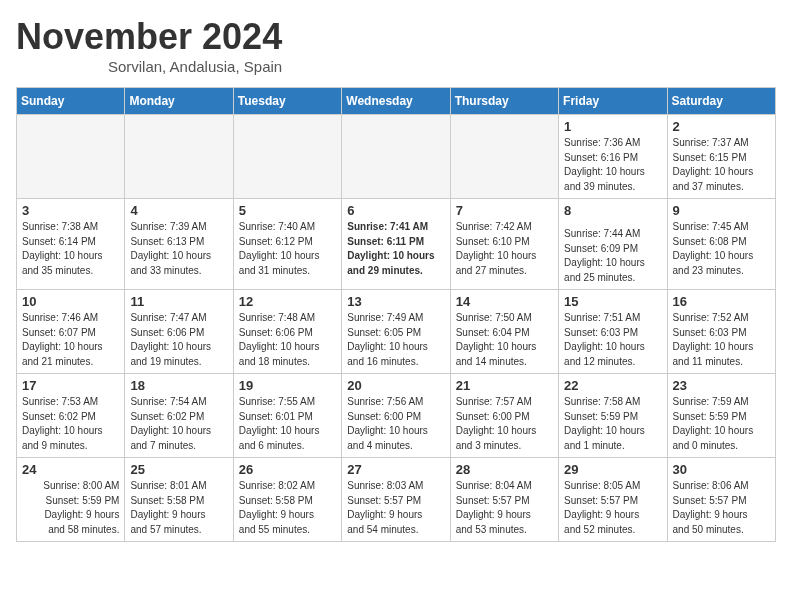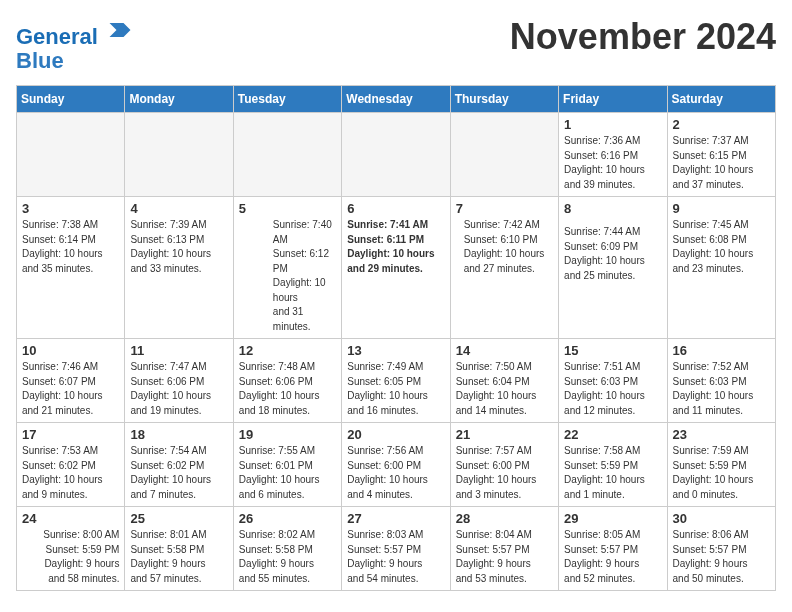--- a/index.html
+++ b/index.html
@@ -84,33 +84,23 @@
       color: #333;
     }
     tr:nth-child(even) td:not(.empty) {
       background: #fff;
     }
   </style>
 </head>
 <body>
 
 <div class="header">
-  <div class="logo">
-    <div>
-      <div class="logo-text">
-        <span>General</span>
-        <svg class="logo-arrow" viewBox="0 0 32 32">
-          <polygon points="4,8 20,8 28,16 20,24 4,24 12,16" fill="#2e7abf"></polygon>
-        </svg>
-        <br><span style="color:#2e7abf;font-size:22px;font-weight:bold;">Blue</span>
-      </div>
-    </div>
-  </div>
   <div class="title-block">
     <div class="month-title">November 2024</div>
+    <div class="location">Sorvilan, Andalusia, Spain</div>
   </div>
 </div>
 
 <table>
   <thead>
     <tr>
     <th>Sunday</th>
         <th>Monday</th>
         <th>Tuesday</th>
         <th>Wednesday</th>
@@ -151,35 +141,35 @@
         </td>
         <td>
           <span class="day-num">4</span>
           <div class="day-info" style="white-space: pre-line;">Sunrise: 7:39 AM
 Sunset: 6:13 PM
 Daylight: 10 hours
 and 33 minutes.</div>
         </td>
         <td>
           <span class="day-num">5</span>
-          <div class="day-info" style="white-space: pre-line; margin-left: 34px;">Sunrise: 7:40 AM
+          <div class="day-info" style="white-space: pre-line;">Sunrise: 7:40 AM
 Sunset: 6:12 PM
 Daylight: 10 hours
 and 31 minutes.</div>
         </td>
         <td>
           <span class="day-num">6</span>
           <div class="day-info" style="white-space: pre-line; font-weight: bold;">Sunrise: 7:41 AM
 Sunset: 6:11 PM
 Daylight: 10 hours
 and 29 minutes.</div>
         </td>
         <td>
           <span class="day-num">7</span>
-          <div class="day-info" style="white-space: pre-line; margin-left: 8px;">Sunrise: 7:42 AM
+          <div class="day-info" style="white-space: pre-line;">Sunrise: 7:42 AM
 Sunset: 6:10 PM
 Daylight: 10 hours
 and 27 minutes.</div>
         </td>
         <td>
           <span class="day-num">8</span>
           <div class="day-info" style="white-space: pre-line; margin-top: 9px;">Sunrise: 7:44 AM
 Sunset: 6:09 PM
 Daylight: 10 hours
 and 25 minutes.</div>

